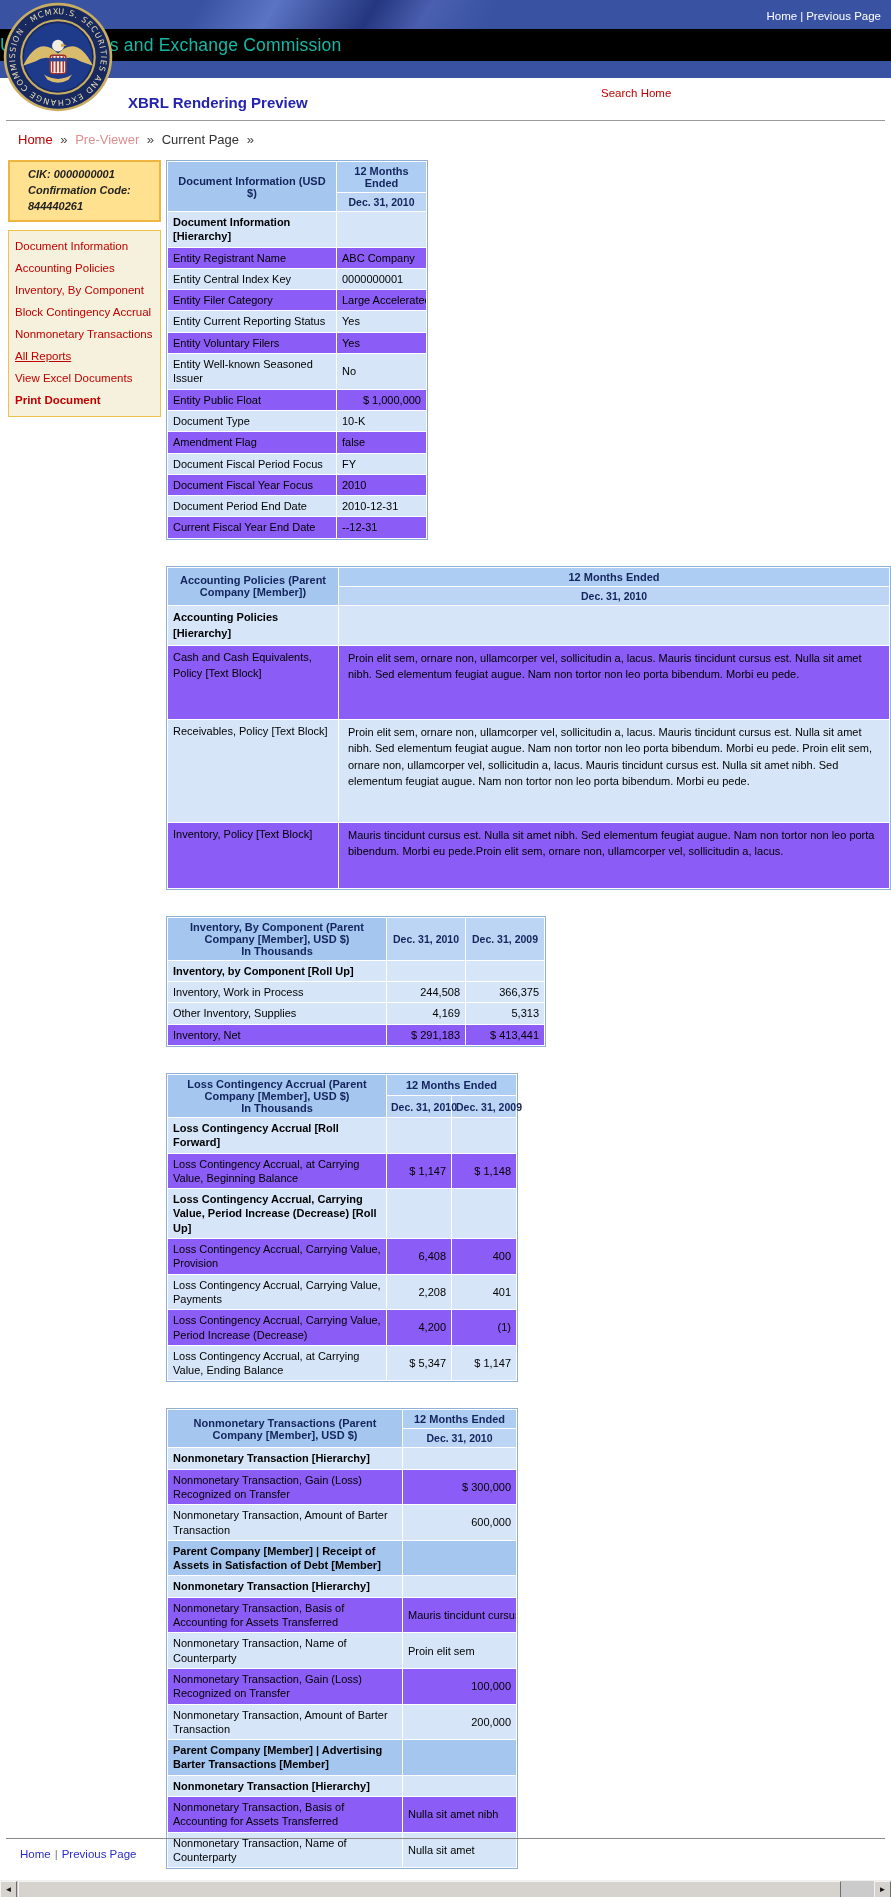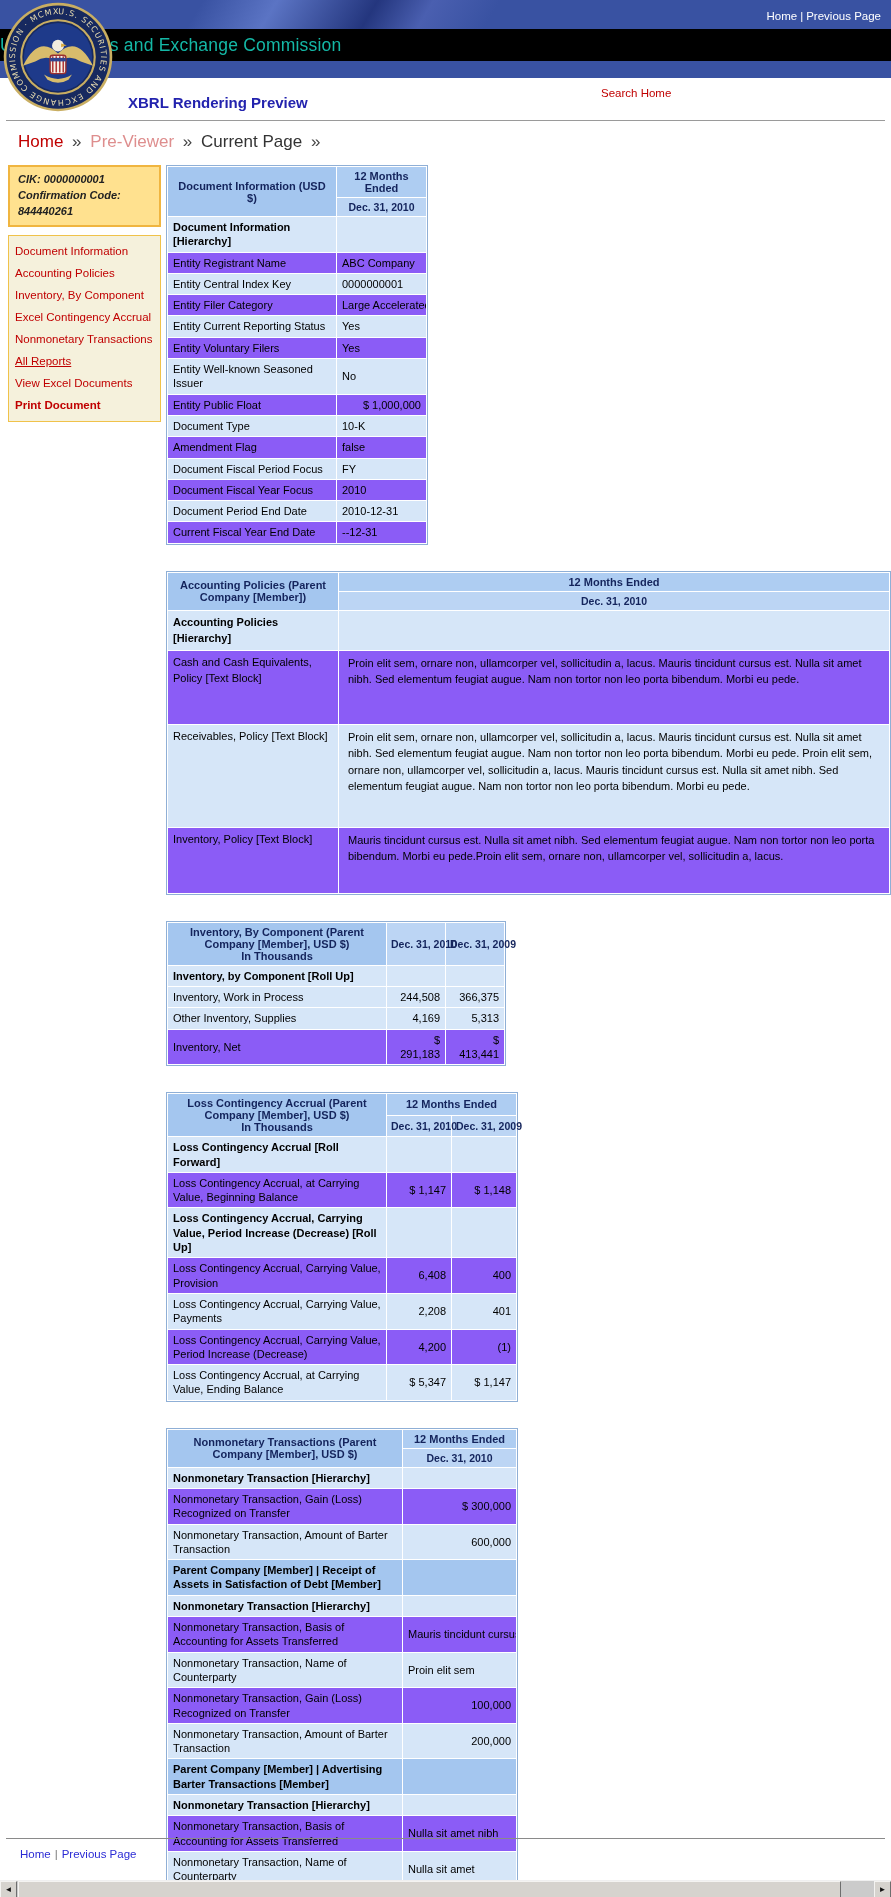--- a/index.html
+++ b/index.html
@@ -21,32 +21,32 @@
   .band-bottom { height:17px; background:var(--banner_blue,#3952A2); }
   .seal { position:absolute; left:2px; top:1px; width:112px; height:112px; z-index:5; }
 
   
   .title-row { position:relative; height:42px; }
   .page-title { position:absolute; left:128px; top:16px; font-size:15px; font-weight:bold; color:var(--title_blue,#2323AE); }
   .search-home { position:absolute; left:601px; top:9px; font-size:11.5px; color:var(--link_red,#C00000); text-decoration:none; cursor:pointer; }
   .rule { border:0; border-top:1px solid #9a9a9a; margin:0 6px 0 6px; }
 
   
-  .breadcrumb { padding:11px 0 9px 18px; font-size:17px; color:#333; }
+  .breadcrumb { padding:11px 0 9px 18px; font-size:13px; color:#333; }
   .breadcrumb a { text-decoration:none; cursor:pointer; }
   .bc-home { color:var(--link_red,#C00000); }
   .bc-previewer { color:var(--visited_pink,#DE8E8E); }
   .bc-current { color:#333; }
   .breadcrumb .sep { color:#444; padding:0 4px; }
 
   
   .content { position:relative; padding:4px 0 0 166px; }
   .sidebar { position:absolute; left:8px; top:4px; width:153px; }
   .cik-box { background:var(--cik_bg,#FFE18F); border:2px solid var(--cik_border,#F0B540);
-      padding:5px 8px; font-size:11px; font-weight:bold; font-style:italic; color:#222; margin-bottom:8px; line-height:1.45; }
+      padding:5px 18px; font-size:11px; font-weight:bold; font-style:italic; color:#222; margin-bottom:8px; line-height:1.45; }
   .nav-box { background:var(--sidebar_bg,#F5F1DC); border:1px solid var(--sidebar_border,#F0C24A); padding:9px 6px 10px 6px; }
   .nav-box a { display:block; font-size:11.5px; color:var(--link_red,#C00000); text-decoration:none; cursor:pointer; margin:0 0 10px 0; }
   .nav-box a:last-child { margin-bottom:0; }
   .nav-box a.u { text-decoration:underline; }
   .nav-box a.b { font-weight:bold; }
 
   
   table.xbrl { border-collapse:separate; border-spacing:1px; background:#fff; border:1px solid var(--table_border,#8FAFD6);
       table-layout:fixed; font-size:11px; color:#000; margin-bottom:26px; }
   table.xbrl th { background:var(--table_header_blue,#A4C6EF); color:#14245C; font-weight:bold; text-align:center;
@@ -66,21 +66,21 @@
   #t-docinfo td.txt, #t-docinfo td.num { white-space:nowrap; overflow:hidden; }
 
   #t-policies { width:725px; }
   #t-policies col.c-label { width:170px; }
   #t-policies td { vertical-align:top; line-height:1.5;margin-left:28px; }
   #t-policies td.val { padding:4px 9px; }
   #t-policies tbody tr:nth-child(2) td { padding-bottom:36px; }
   #t-policies tbody tr:nth-child(3) td { padding-bottom:32px; }
   #t-policies tbody tr:nth-child(4) td { padding-bottom:28px; }
 
-  #t-inventory { width:340px; }
+  #t-inventory { width:380px; }
   #t-inventory col.c-label { width:218px; }
 
   #t-loss { width:352px; }
   #t-loss col.c-label { width:218px; }
 
   #t-nonmon { width:352px; }
   #t-nonmon col.c-label { width:234px; }
   #t-nonmon td.txt { white-space:nowrap; overflow:hidden; }
 
   
@@ -155,21 +155,21 @@
 
     <div class="sidebar">
       <div class="cik-box">
         <div><span>CIK:</span> <span>0000000001</span></div>
         <div><span>Confirmation Code:</span> <span>844440261</span></div>
       </div>
       <div class="nav-box">
         <a>Document Information</a>
         <a>Accounting Policies</a>
         <a>Inventory, By Component</a>
-        <a>Excel Contingency Accrual</a>
+        <a>Block Contingency Accrual</a>
         <a>Nonmonetary Transactions</a>
         <a class="u">All Reports</a>
         <a>View Excel Documents</a>
         <a class="b">Print Document</a>
       </div>
     </div>
 
     <table class="xbrl" id="t-docinfo">
       <colgroup>
           <col class="c-label">

